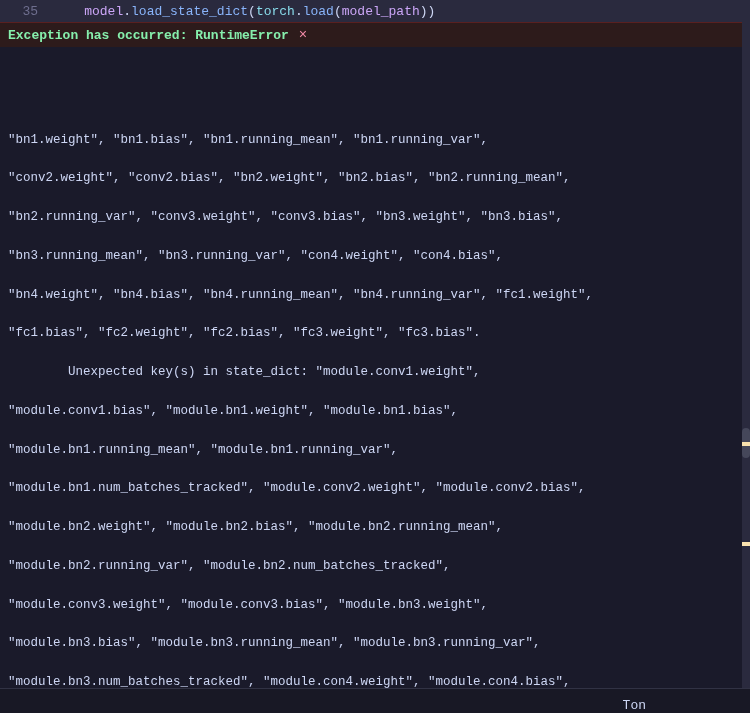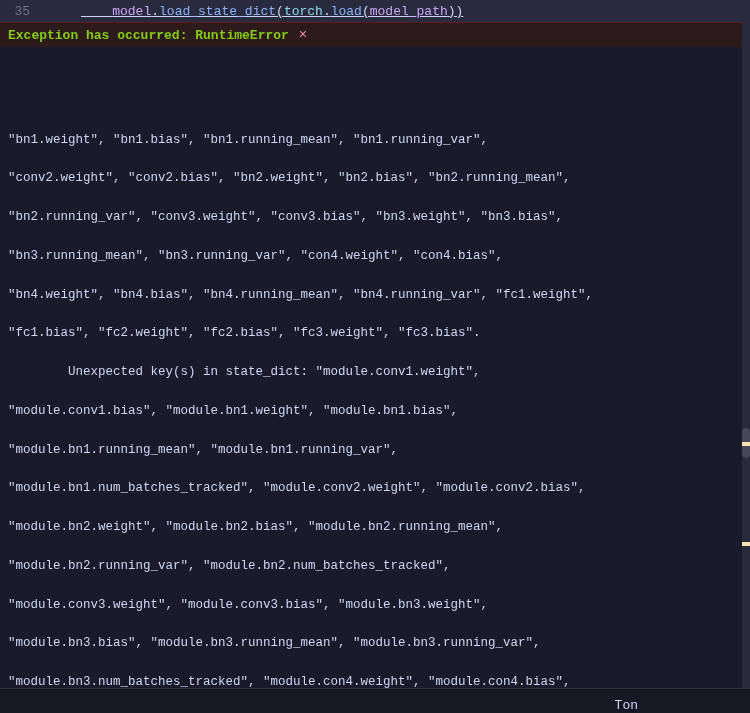--- a/index.html
+++ b/index.html
@@ -23,57 +23,55 @@
       height: 100%;
       background-color: #1e1e2e;
       position: relative;
       overflow: hidden;
     }
 
     .line-35 {
       display: flex;
       align-items: center;
       background-color: #2a2a3e;
-      padding: 2px 0;
+      padding: 2px 8px;
       min-height: 22px;
-      gap: 36px;
     }
 
     .line-number {
       color: #6e6e8e;
       width: 40px;
       text-align: right;
       padding-right: 10px;
       flex-shrink: 0;
       font-size: 13px;
     }
 
     .line-content {
       color: #cdd6f4;
       flex: 1;
       padding-left: 5px;
-      text-decoration: underline;
     }
 
     .error-panel {
       background-color: #1e1e2e;
       padding: 0;
     }
 
     .error-header {
       background-color: #2d1b1b;
       padding: 4px 8px;
       display: flex;
       align-items: center;
       gap: 6px;
       border-top: 1px solid #5a2020;
     }
 
     .error-title {
-      color: #84cc16;
+      color: #86efac;
       font-size: 13px;
       font-weight: bold;
     }
 
     .close-x {
       color: #f38ba8;
       cursor: pointer;
       font-size: 14px;
       margin-left: 4px;
     }
@@ -130,21 +128,21 @@
       background-color: #181825;
       border-top: 1px solid #313244;
       display: flex;
       align-items: center;
       padding: 0 8px;
     }
 
     .ton-text {
       position: absolute;
       bottom: 0;
-      right: 112px;
+      right: 104px;
       color: #cdd6f4;
       font-size: 13px;
       height: 16px;
       display: flex;
       align-items: center;
     }
 
   </style>
 </head>
 <body>

